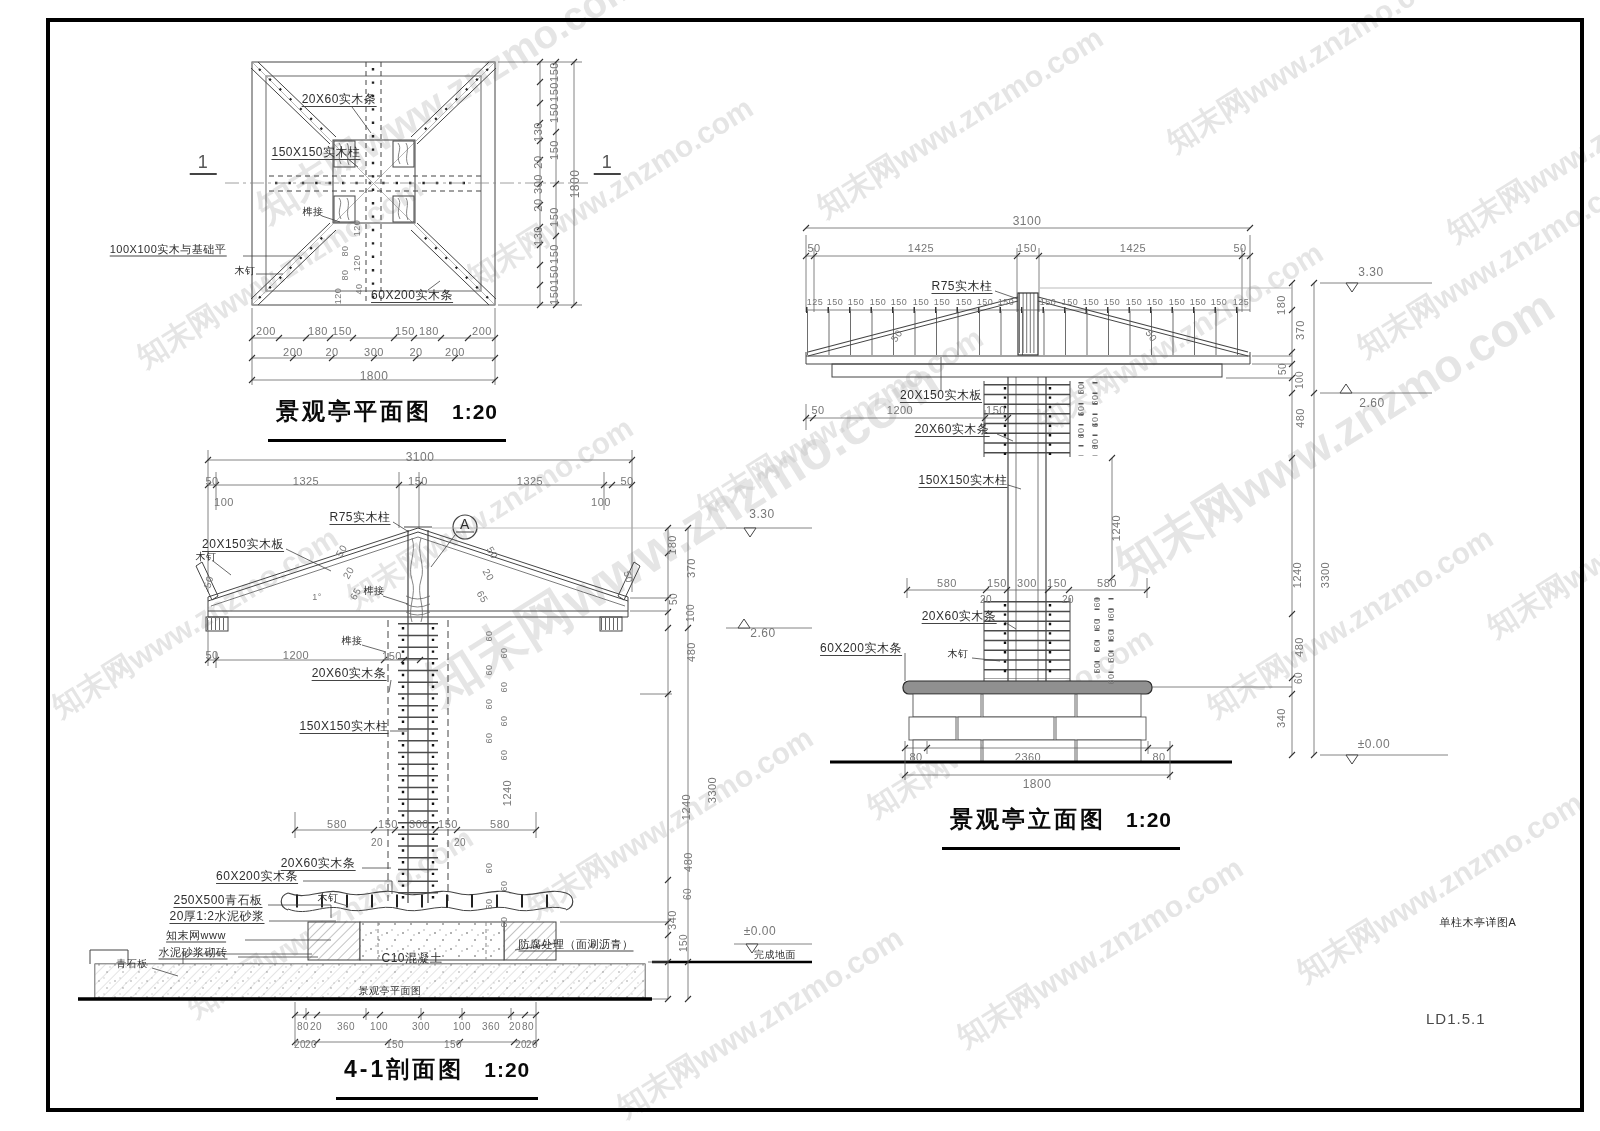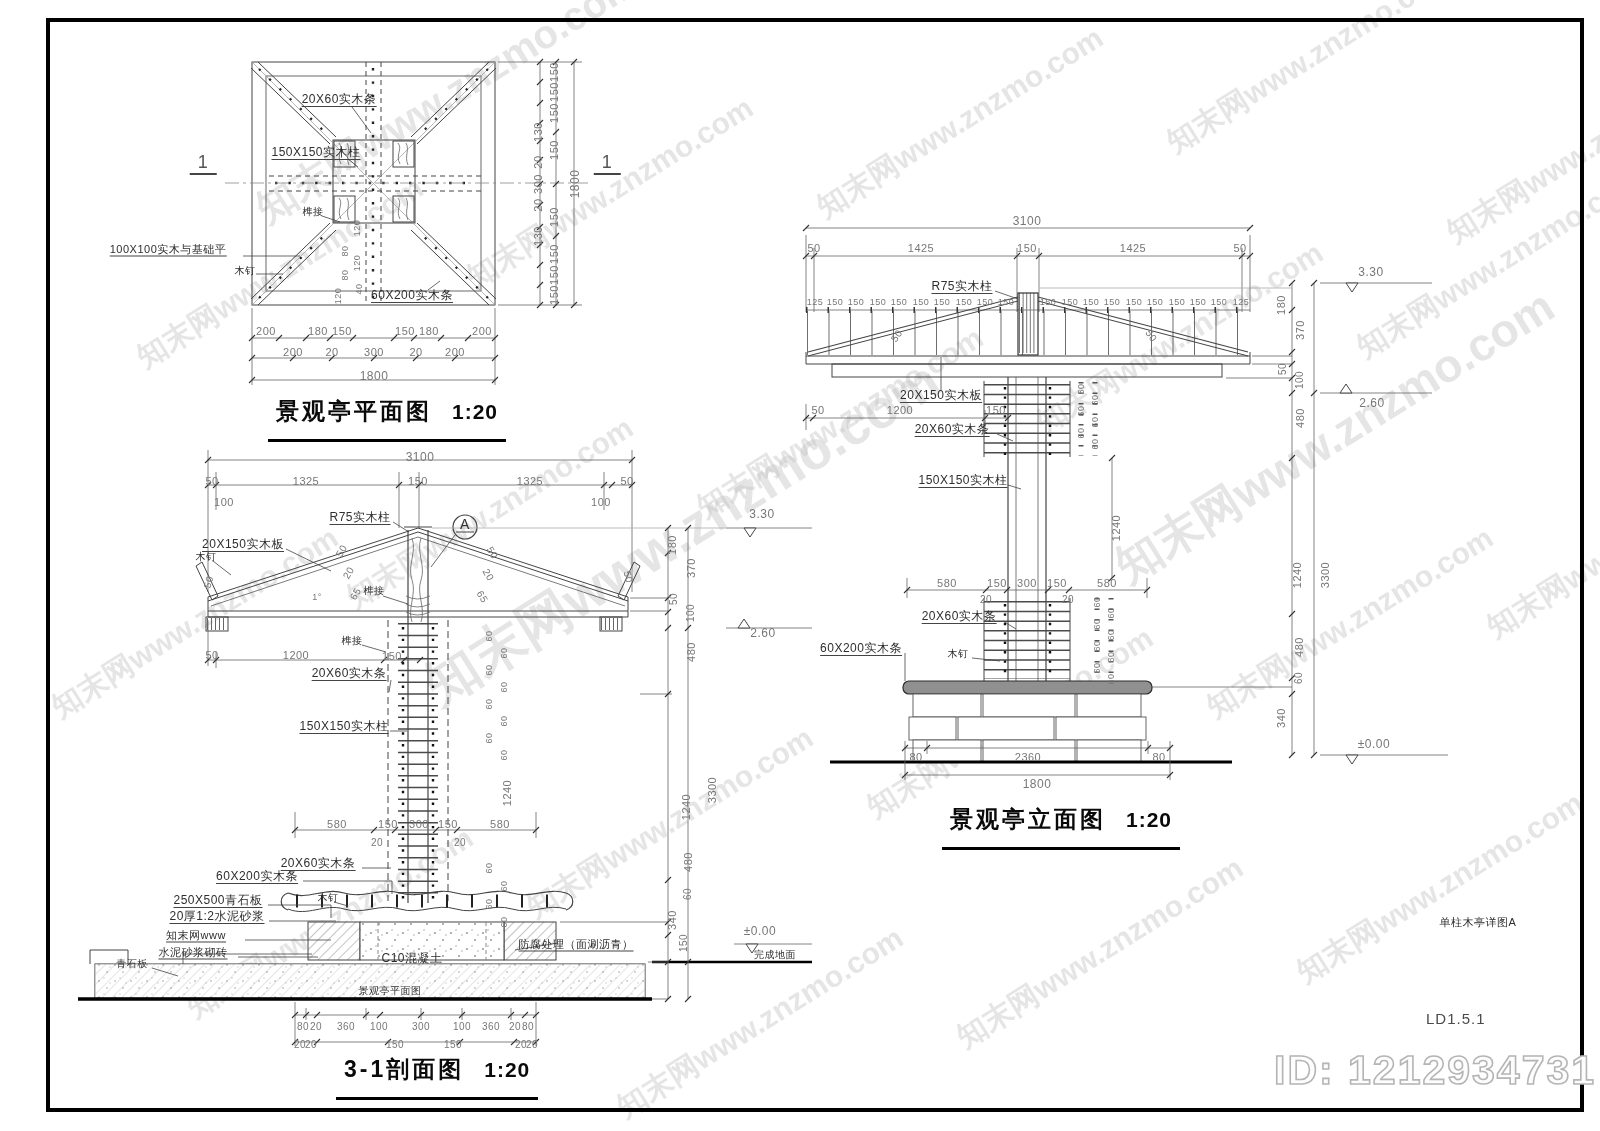--- a/index.html
+++ b/index.html
@@ -628,24 +628,23 @@
       <span class="lab dim" style="left: 1372px; top: 403px; font-size: 12px; transform: translate(-50%, -50%);">2.60</span>
       <span class="lab dim" style="left: 1374px; top: 744px; font-size: 12px; transform: translate(-50%, -50%);">±0.00</span>
       <span class="lab lbl" style="left: 1478px; top: 922px; font-size: 11px; transform: translate(-50%, -50%);">单柱木亭详图A</span>
     </div>
 
   <div class="vtitle" style="left:268px;top:396px;">
     <span class="t">景观亭平面图</span>
     <span class="s">1:20</span>
   </div>
   <div class="vtitle" style="left:336px;top:1054px;">
-    <span class="t">3-1剖面图</span>
+    <span class="t">4-1剖面图</span>
     <span class="s">1:20</span>
   </div>
   <div class="vtitle" style="left:942px;top:804px;">
     <span class="t">景观亭立面图</span>
     <span class="s">1:20</span>
   </div>
 
   <div class="ld">LD1.5.1</div>
-  <div class="idtext">ID: 1212934731</div>
 
 </div>
 
 </body></html>

